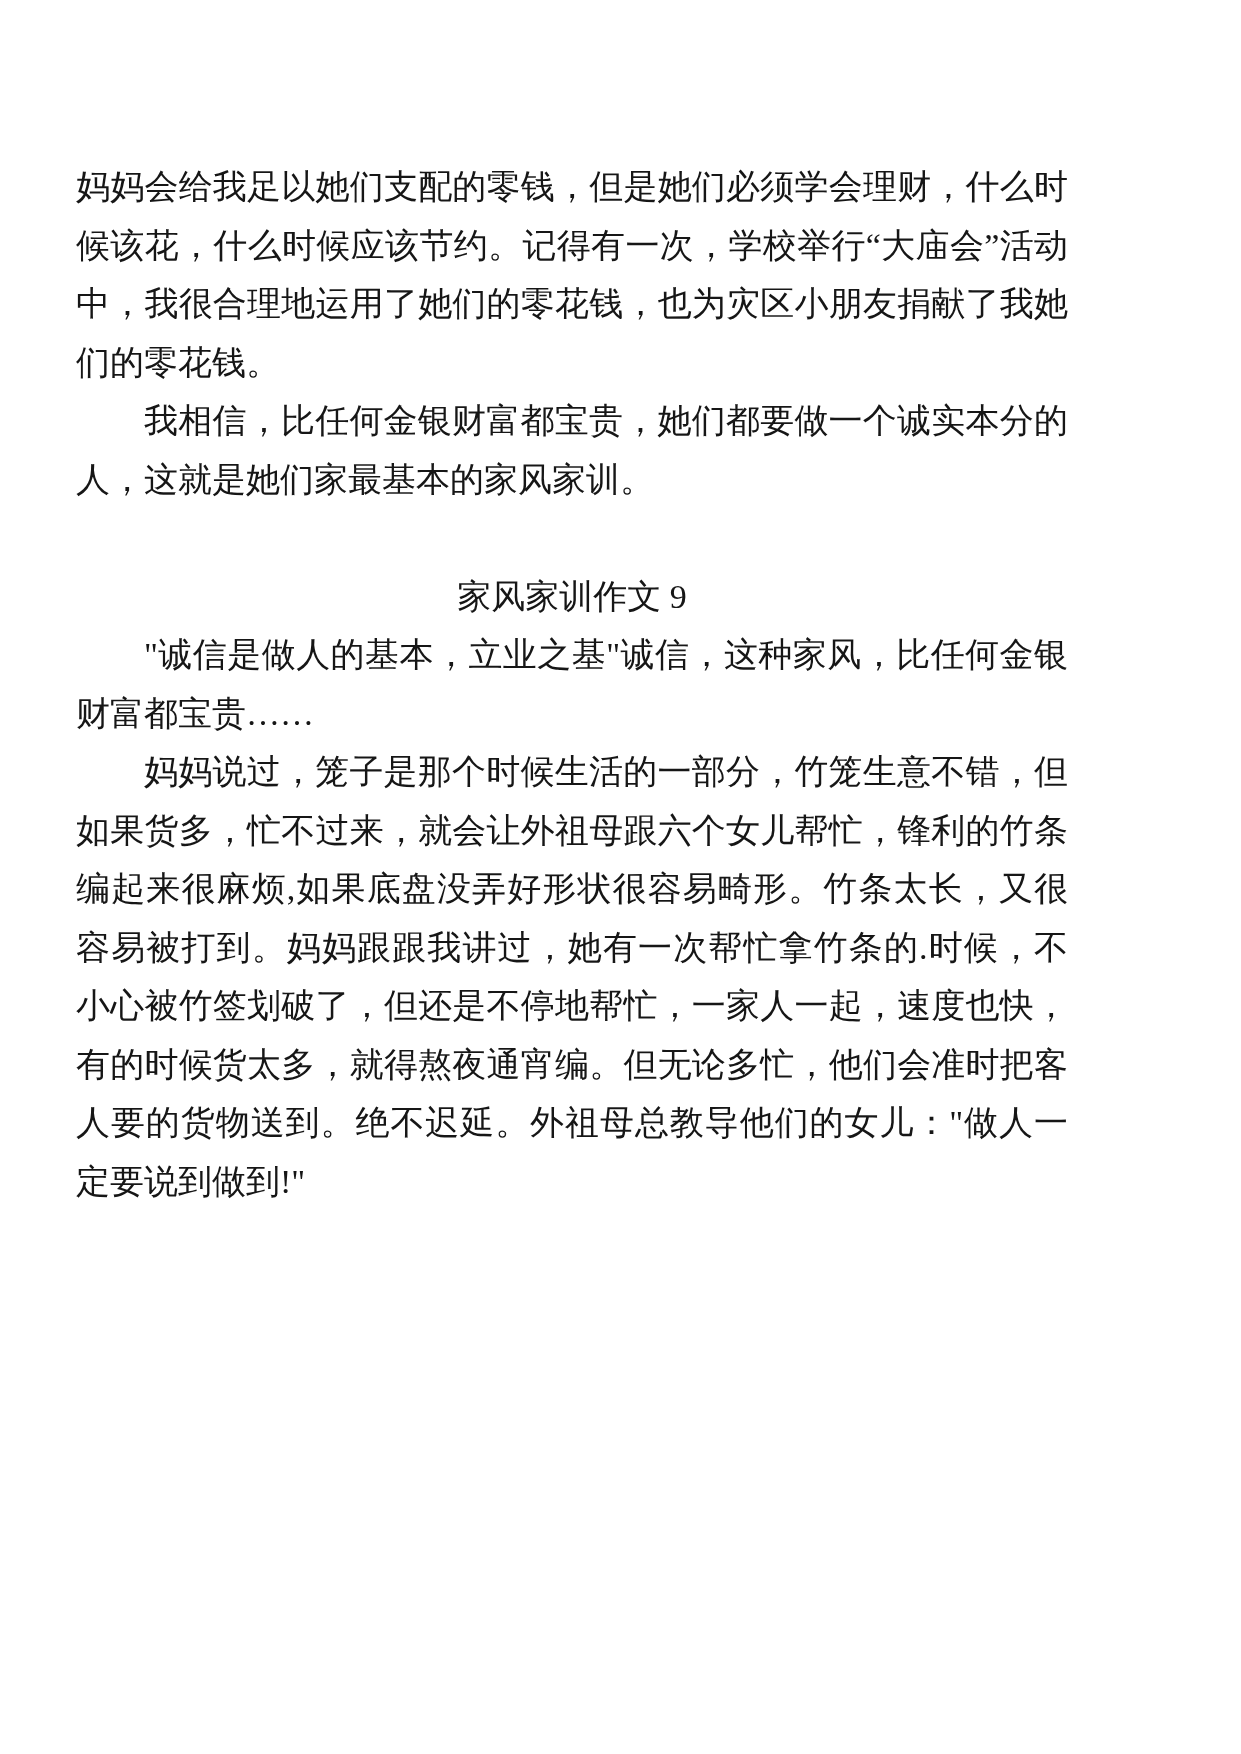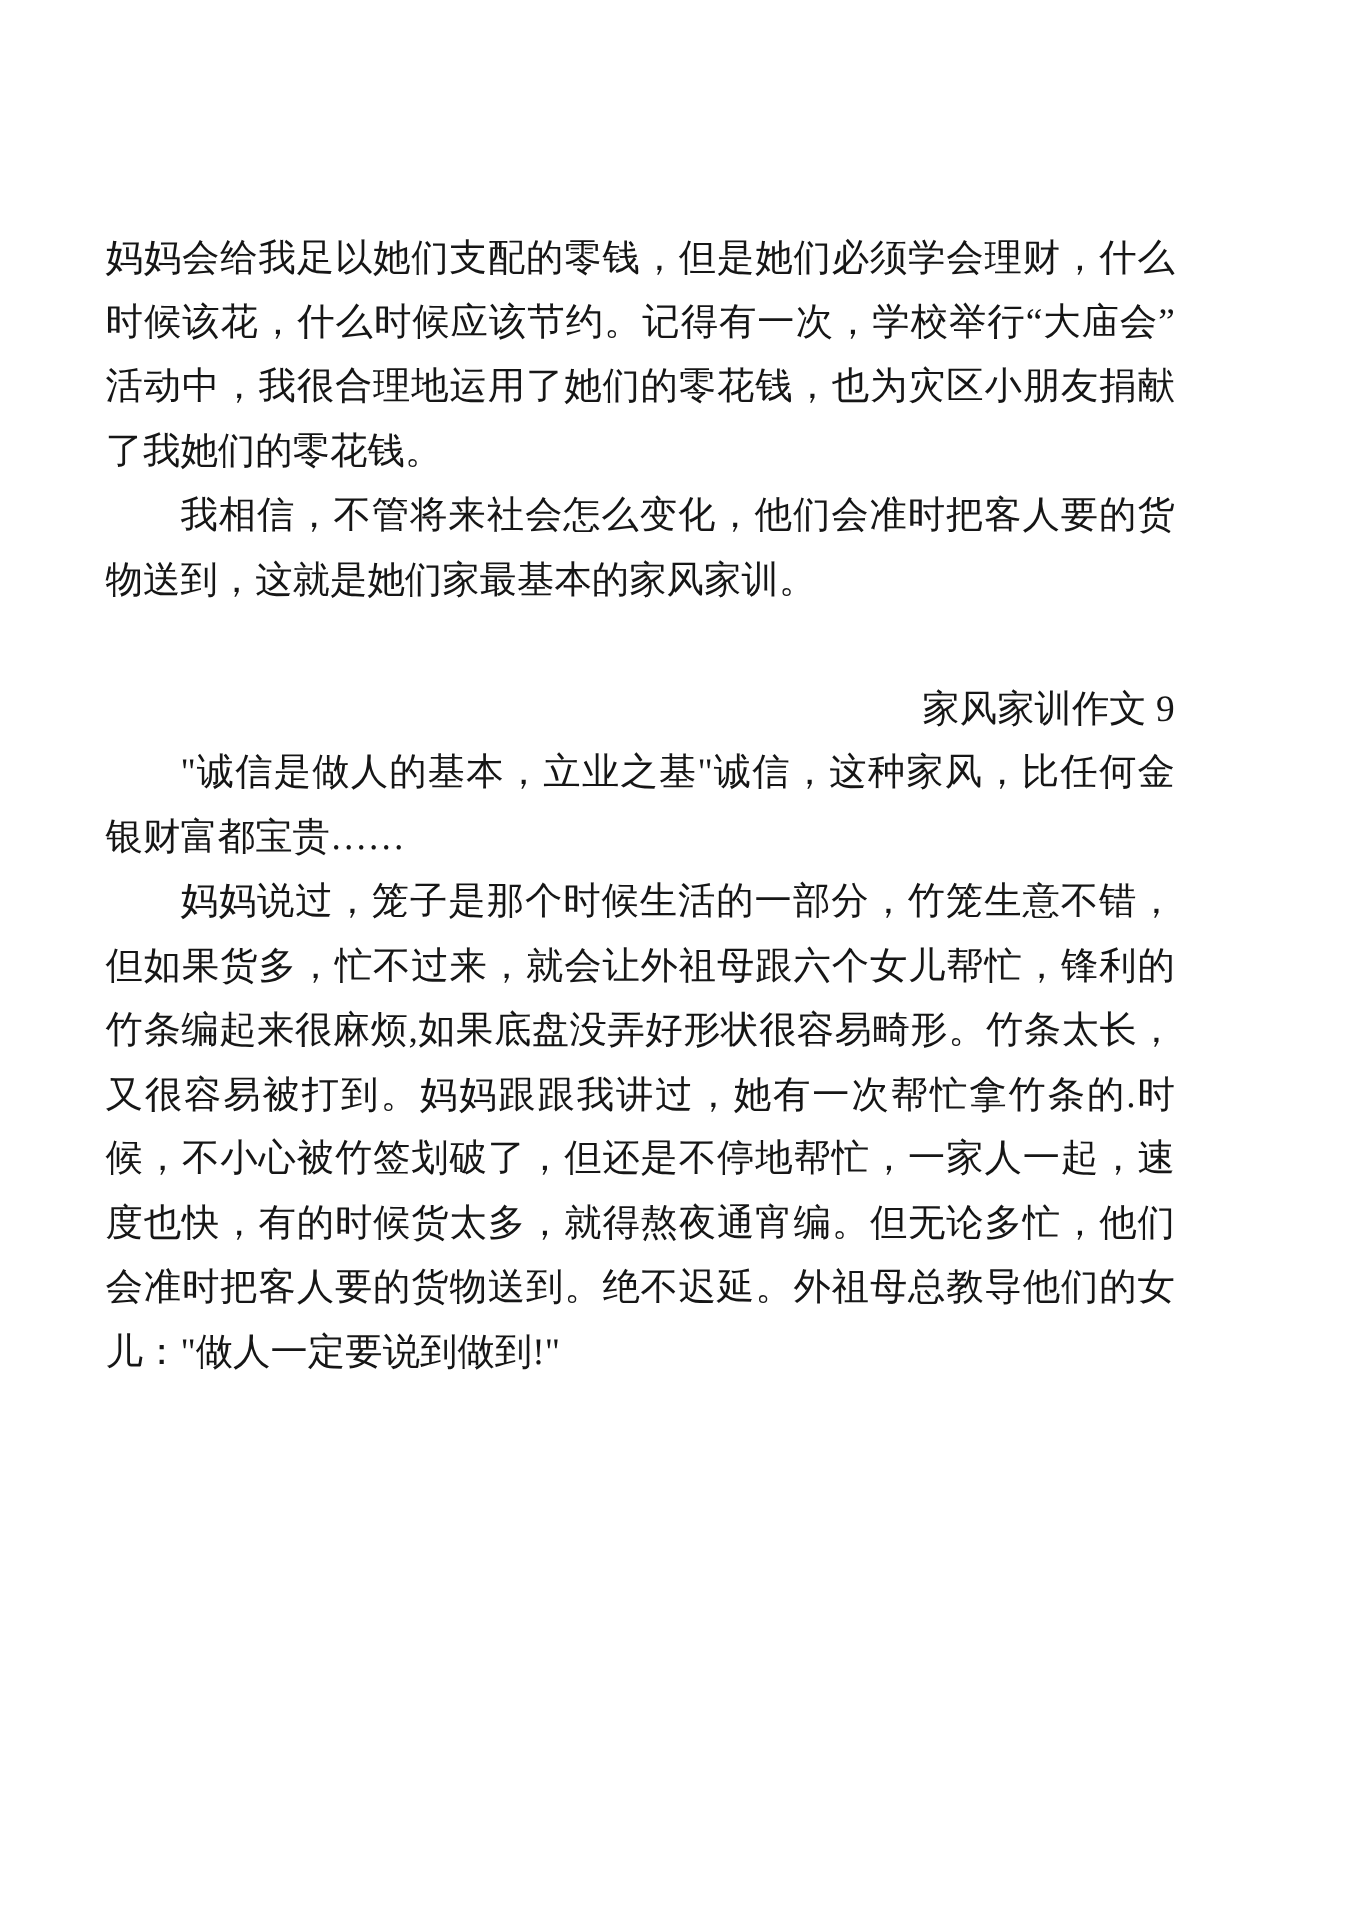--- a/index.html
+++ b/index.html
@@ -6,55 +6,54 @@
     margin: 0;
     padding: 0;
     background: #ffffff;
   }
   .page {
     position: relative;
     width: 1241px;
     height: 1452px;
     background: #ffffff;
     box-sizing: border-box;
-    padding: 158px 173px 0 96px;
+    padding: 158px 173px 0 76px;
     overflow: hidden;
     font-family: "Liberation Serif", "DejaVu Serif", serif;
     font-size: 34px;
     line-height: 58.5px;
     color: #161616;
     text-align: justify;
-    margin-top: 48px;
   }
   .para {
     margin: 0;
     padding: 0;
     text-indent: 0;
   }
   .para.indent {
     text-indent: 2em;
   }
   .heading {
     margin: 58.5px 0 0 0;
     padding: 0;
     font-size: 34px;
     font-weight: normal;
     line-height: 58.5px;
-    text-align: right;
+    text-align: center;
     text-indent: 0;
   }
 </style>
 </head>
 <body>
 
 <div class="page">
   <p class="para">妈妈会给我足以她们支配的零钱，但是她们必须学会理财，什么时候该花，什么时候应该节约。记得有一次，学校举行“大庙会”活动中，我很合理地运用了她们的零花钱，也为灾区小朋友捐献了我她们的零花钱。</p>
 
 
-  <p class="para indent">我相信，不管将来社会怎么变化，他们会准时把客人要的货物送到，这就是她们家最基本的家风家训。</p>
+  <p class="para indent">我相信，比任何金银财富都宝贵，她们都要做一个诚实本分的人，这就是她们家最基本的家风家训。</p>
 
   <h2 class="heading">家风家训作文 9</h2>
 
   <p class="para indent">"诚信是做人的基本，立业之基"诚信，这种家风，比任何金银财富都宝贵……</p>
 
 
   <p class="para indent">妈妈说过，笼子是那个时候生活的一部分，竹笼生意不错，但如果货多，忙不过来，就会让外祖母跟六个女儿帮忙，锋利的竹条编起来很麻烦,如果底盘没弄好形状很容易畸形。竹条太长，又很容易被打到。妈妈跟跟我讲过，她有一次帮忙拿竹条的.时候，不小心被竹签划破了，但还是不停地帮忙，一家人一起，速度也快，有的时候货太多，就得熬夜通宵编。但无论多忙，他们会准时把客人要的货物送到。绝不迟延。外祖母总教导他们的女儿："做人一定要说到做到!"</p>
 
 </div>
 

